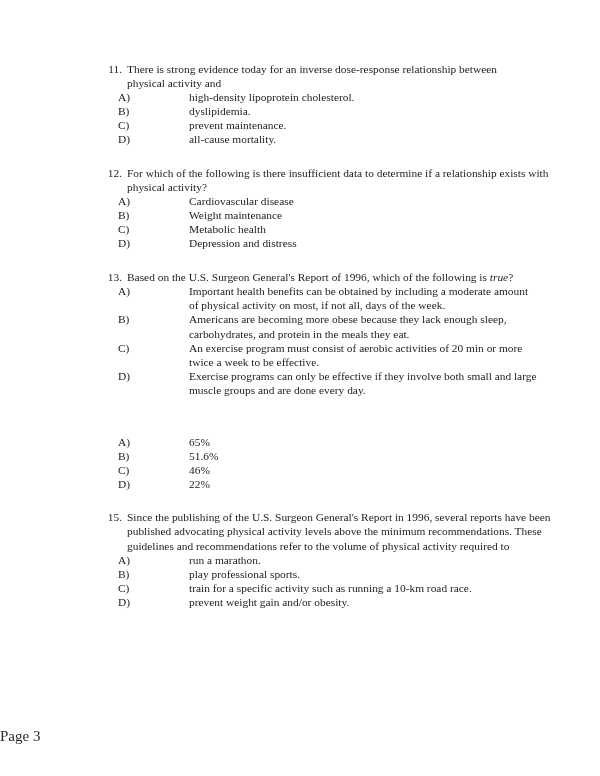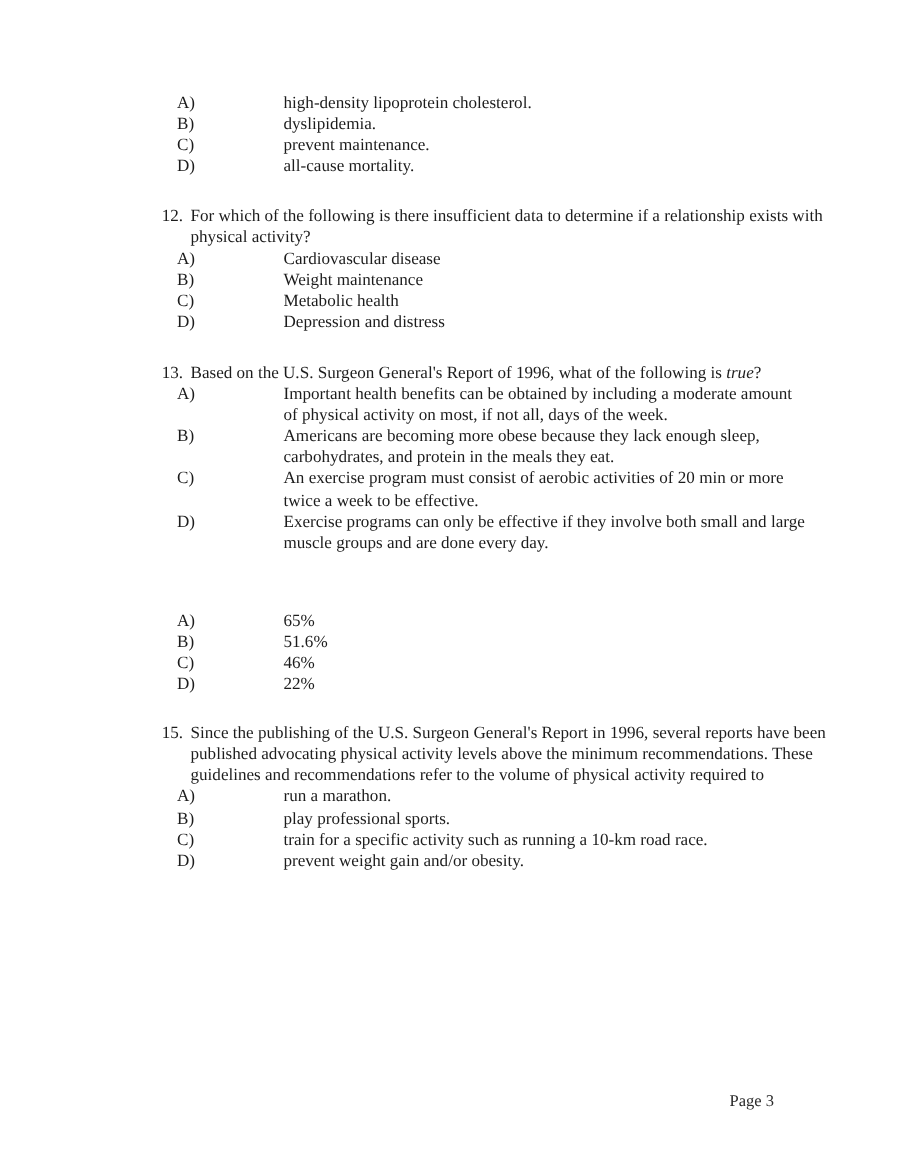--- a/index.html
+++ b/index.html
@@ -113,32 +113,36 @@
   .q-14 .options,
   .q-15 .options { margin-top: 0; }
 
   .q-13 .options { margin-top: 0; }
 
   #page-footer {
     position: absolute;
     left: 0;
     top: 728px;
     width: 516px;
-    text-align: right;
-    font-size: 11px;
+    text-align: left;
+    font-size: 15px;
     color: #2a2a2a;
   }
 </style>
 </head>
 <body>
 
 <div id="page">
 
   <div id="question-list">
       <div class="question-block q-11">
+        <div class="stem">
+          <span class="stem-number">11.</span>
+          <span class="stem-text"><span>There is strong evidence today for an inverse dose-response relationship between physical activity and</span></span>
+        </div>
         <ul class="options">
           <li class="option">
             <span class="option-letter">A)</span>
             <span class="option-text">high-density lipoprotein cholesterol.</span>
           </li>
           <li class="option">
             <span class="option-letter">B)</span>
             <span class="option-text">dyslipidemia.</span>
           </li>
           <li class="option">
@@ -171,21 +175,21 @@
           </li>
           <li class="option">
             <span class="option-letter">D)</span>
             <span class="option-text">Depression and distress</span>
           </li>
         </ul>
       </div>
       <div class="question-block q-13">
         <div class="stem">
           <span class="stem-number">13.</span>
-          <span class="stem-text"><span>Based on the U.S. Surgeon General's Report of 1996, what of the following is </span><span class="em">true</span><span>?</span></span>
+          <span class="stem-text"><span>Based on the U.S. Surgeon General's Report of 1996, which of the following is </span><span class="em">true</span><span>?</span></span>
         </div>
         <ul class="options">
           <li class="option">
             <span class="option-letter">A)</span>
             <span class="option-text">Important health benefits can be obtained by including a moderate amount of physical activity on most, if not all, days of the week.</span>
           </li>
           <li class="option">
             <span class="option-letter">B)</span>
             <span class="option-text">Americans are becoming more obese because they lack enough sleep, carbohydrates, and protein in the meals they eat.</span>
           </li>

